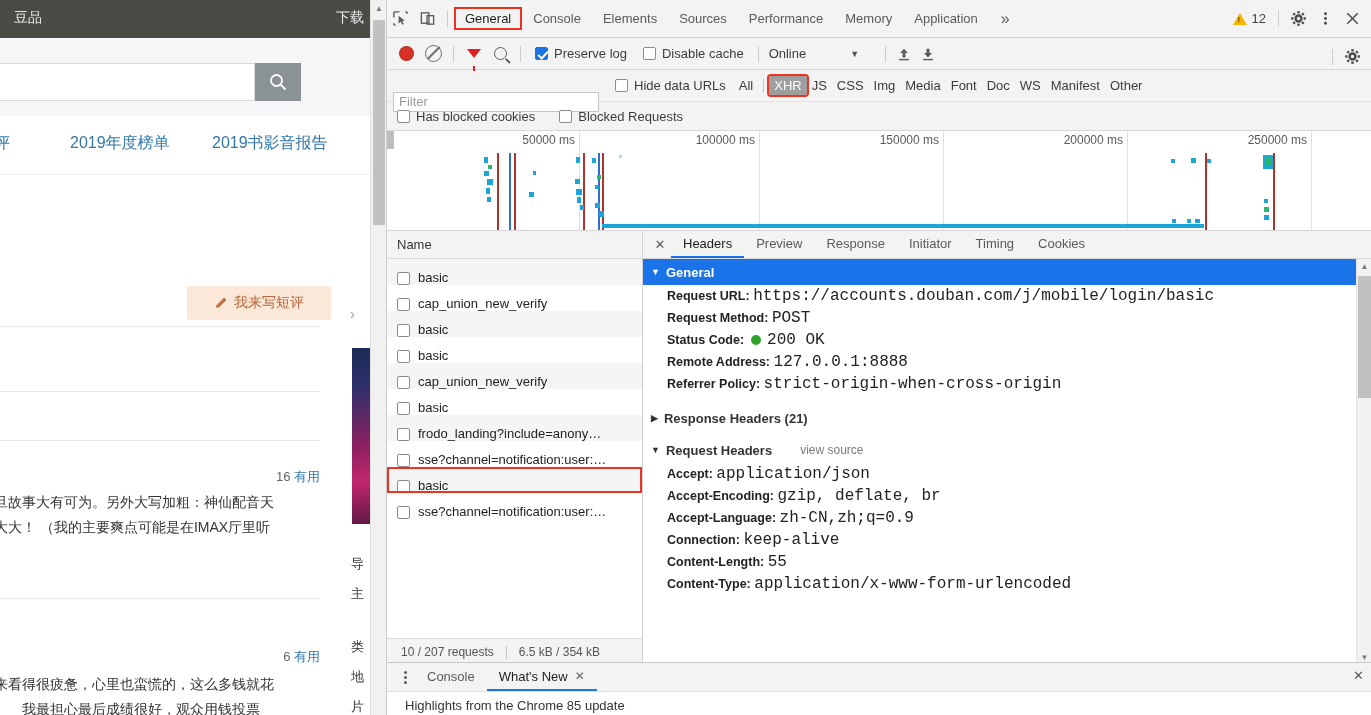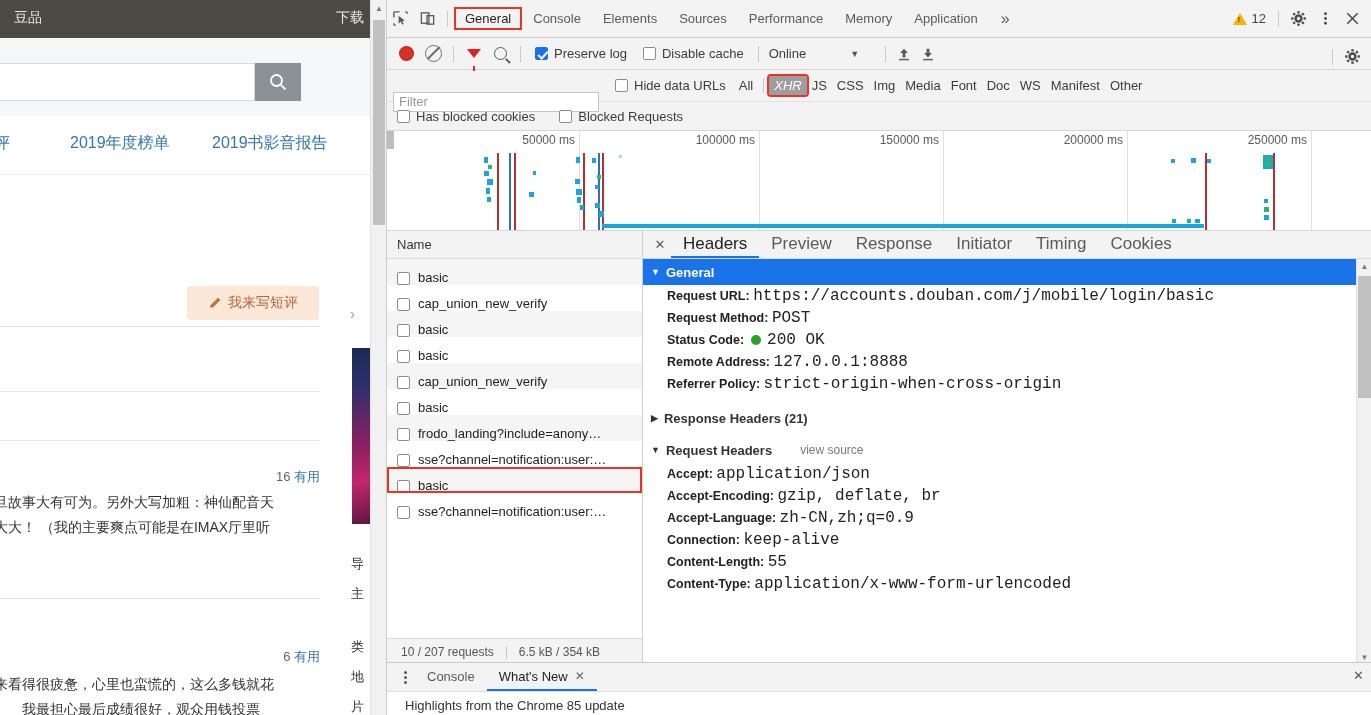--- a/index.html
+++ b/index.html
@@ -46,21 +46,21 @@
   }
   .page-nav a {
     position: absolute; top: 17px; font-size: 16px; color: #37a; text-decoration: none;
     white-space: nowrap;
   }
   .nav0 { left: -22px; }
   .nav1 { left: 70px; }
   .nav2 { left: 212px; }
 
   .write-btn {
-    position: absolute; left: 187px; top: 286px; width: 132px; height: 34px;
+    position: absolute; left: 187px; top: 286px; width: 144px; height: 34px;
     background: #fbe8d8; color: #b4673a; border: none; border-radius: 3px;
     font-size: 14px; cursor: pointer;
     display: flex; align-items: center; justify-content: center; gap: 6px;
   }
   .hr-line {
     position: absolute; left: 0; width: 320px; height: 1px; background: #e8e8e8;
   }
   .useful {
     position: absolute; right: 66px; font-size: 13px; color: #37a;
   }
@@ -200,21 +200,21 @@
     font-size: 13px; color: #333; padding: 0 5px; box-sizing: border-box;
     font-family: "Liberation Sans", sans-serif;
     margin-top: 32px;
   }
   .filter-input::placeholder { color: #9a9a9a; }
   .ftype {
     font-size: 13px; color: #3c3c3c; padding: 2px 5px; cursor: pointer; border-radius: 10px;
     white-space: nowrap;
   }
   .ftype.active { background: #9e9e9e; color: #fff; }
-  .ftype.boxed { outline: 2px solid #ea3323; border-radius: 2px; font-style: italic; }
+  .ftype.boxed { outline: 2px solid #ea3323; border-radius: 2px; }
   .f-sep { width: 1px; height: 15px; background: #c8c8c8; margin: 0 5px; }
 
   .dt-cookierow {
     height: 28px; display: flex; align-items: center; background: #f3f3f3;
     border-bottom: 1px solid #d6d6d6; padding-left: 10px;
   }
 
   
   .overview {
     position: relative; height: 99px; background: #fff;
@@ -271,21 +271,21 @@
   }
   .detail-tabs {
     height: 27px; background: #f3f3f3; border-bottom: 1px solid #d9d9d9;
     display: flex; align-items: center; padding-left: 6px; position: relative;
   }
   .dt-close {
     width: 22px; height: 22px; display: flex; align-items: center; justify-content: center;
     font-size: 13px; color: #5a5a5a; cursor: pointer;
   }
   .d-tab {
-    padding: 4px 12px; font-size: 17px; color: #5a5a5a; cursor: pointer;
+    padding: 4px 12px; font-size: 13px; color: #5a5a5a; cursor: pointer;
     border-bottom: 2px solid transparent; height: 100%; box-sizing: border-box;
     display: flex; align-items: center; white-space: nowrap;
   }
   .d-tab.active { color: #222; border-bottom-color: #1a73e8; }
   .detail-body { flex: 1; overflow: hidden; position: relative; }
   .sec-head {
     height: 26px; display: flex; align-items: center; gap: 6px;
     font-size: 13px; font-weight: bold; padding-left: 8px;
   }
   .sec-head.hl { background: #1a73e8; color: #fff; }

